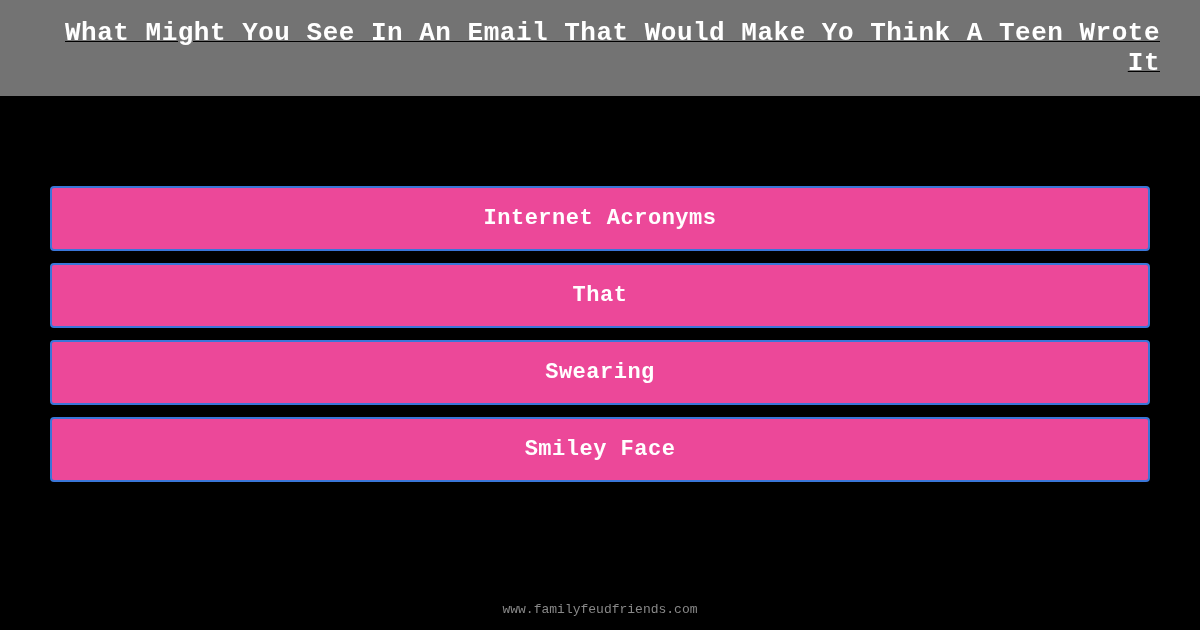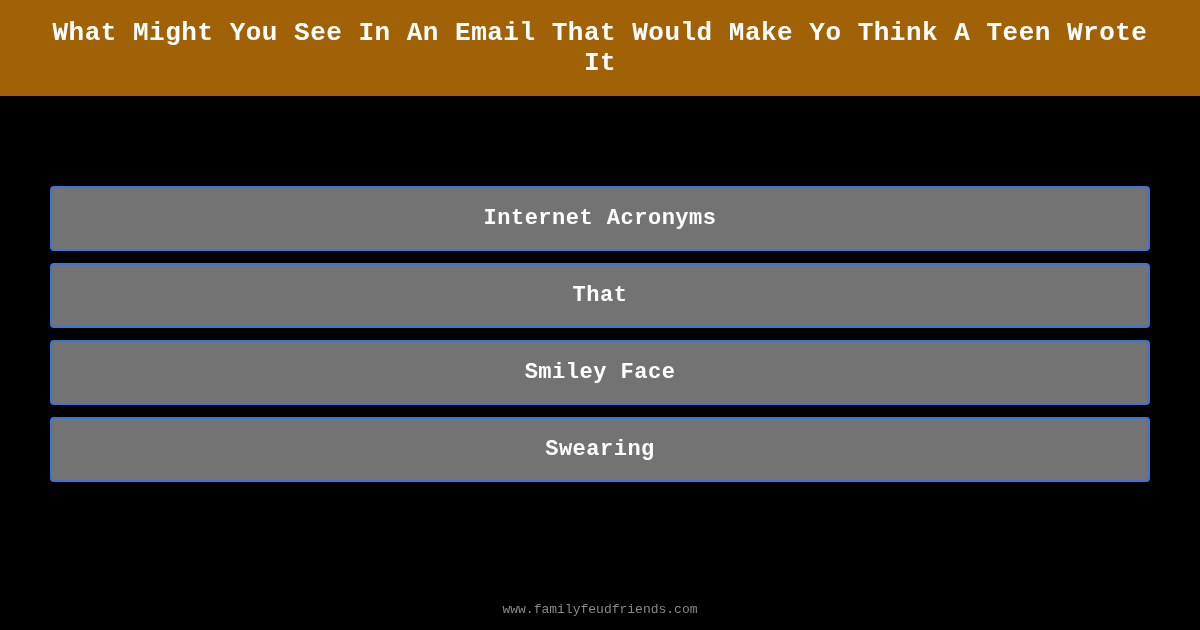--- a/index.html
+++ b/index.html
@@ -14,23 +14,24 @@
       background-color: #000000;
       font-family: 'Courier New', Courier, monospace;
       overflow: hidden;
       display: flex;
       flex-direction: column;
       align-items: center;
     }
 
     .title-area {
       width: 100%;
-      background-color: #a16207;
+      background-color: #737373;
       padding: 18px 40px;
-      text-align: center;
+      text-align: right;
+      text-decoration: underline;
     }
 
     .title-text {
       color: #ffffff;
       font-size: 26px;
       font-weight: bold;
       font-family: 'Courier New', Courier, monospace;
       letter-spacing: 0.5px;
     }
 
@@ -40,21 +41,21 @@
       display: flex;
       flex-direction: column;
       justify-content: center;
       align-items: center;
       padding: 20px 50px 40px 50px;
       gap: 12px;
     }
 
     .answer-row {
       width: 100%;
-      background-color: #737373;
+      background-color: #ec4899;
       border: 2px solid #3a76d8;
       border-radius: 4px;
       display: flex;
       align-items: center;
       justify-content: center;
       padding: 18px 20px;
       cursor: pointer;
     }
 
     .answer-text {
@@ -89,24 +90,24 @@
   <div class="answer-row">
     <span class="answer-text">Internet Acronyms</span>
   </div>
 
   <div class="answer-row">
     <span class="answer-text">That</span>
   </div>
 
 
   <div class="answer-row">
-    <span class="answer-text">Smiley Face</span>
+    <span class="answer-text">Swearing</span>
   </div>
 
   <div class="answer-row">
-    <span class="answer-text">Swearing</span>
+    <span class="answer-text">Smiley Face</span>
   </div>
 
 </div>
 
 <div class="footer">
   <span class="footer-text">www.familyfeudfriends.com</span>
 </div>
 
 </body></html>

